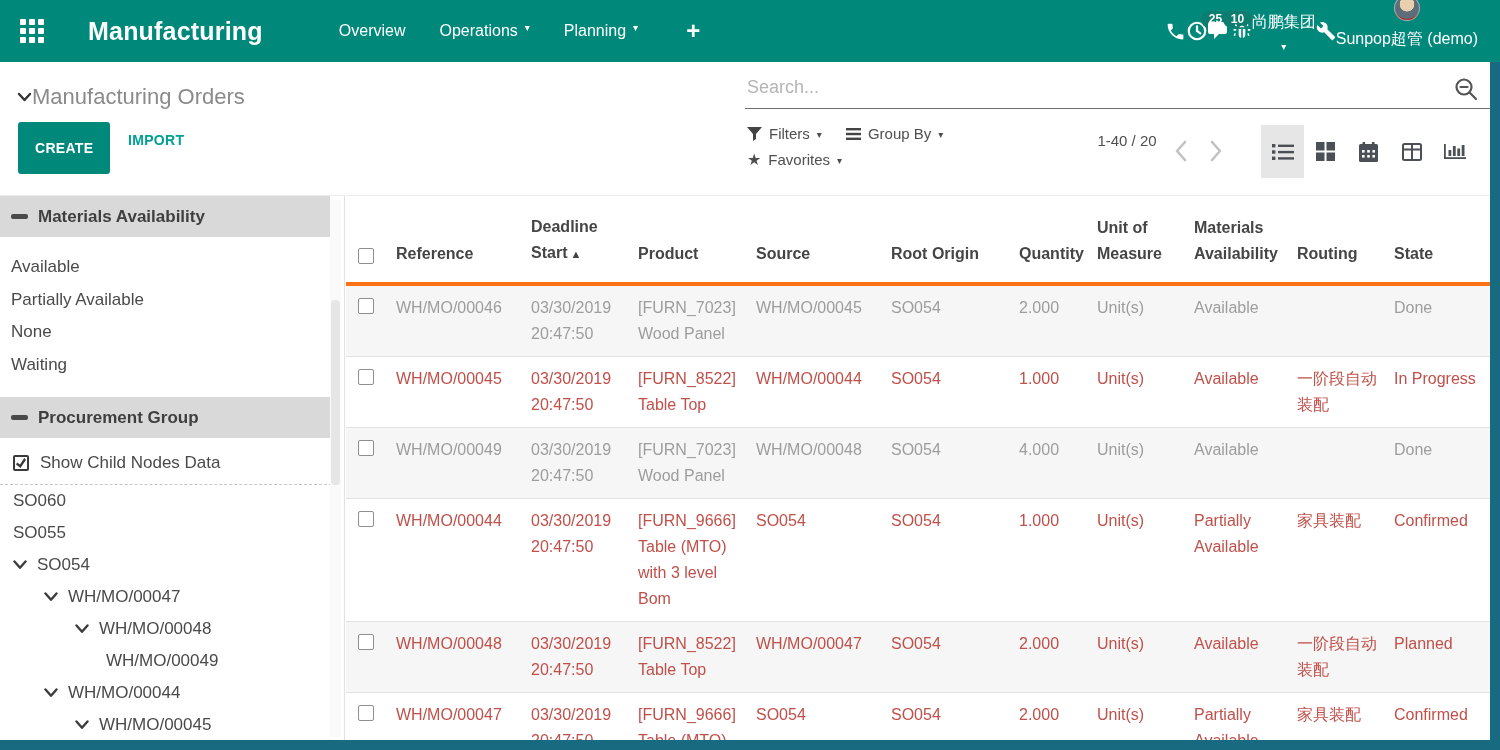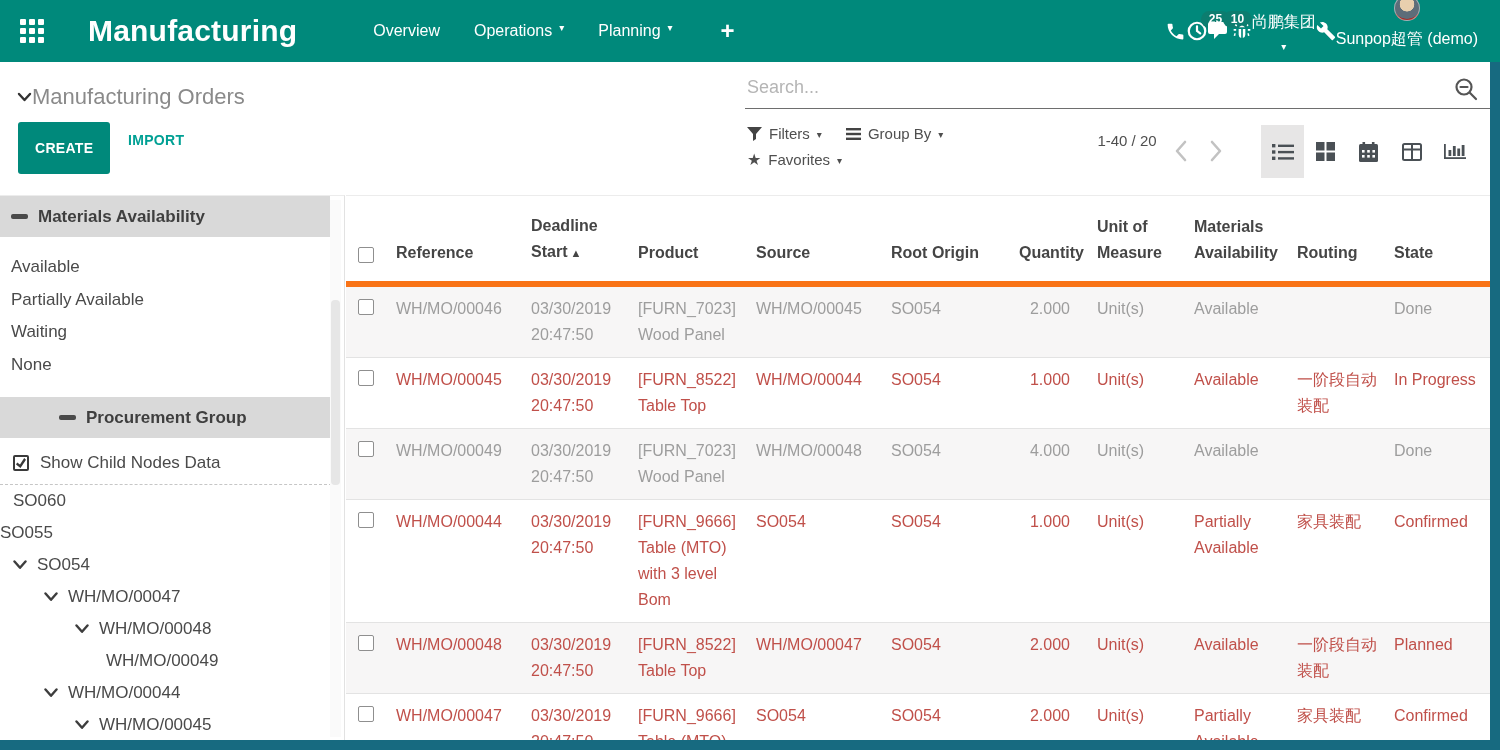--- a/index.html
+++ b/index.html
@@ -3,21 +3,21 @@
 <meta charset="utf-8">
 <style>
   html,body{margin:0;padding:0;width:1500px;height:750px;overflow:hidden;
     font-family:"Liberation Sans",sans-serif;background:#fff;position:relative;}
   *{box-sizing:border-box;}
 
   
   .nav{position:absolute;top:0;left:0;width:1500px;height:62px;background:#00897b;
     display:flex;align-items:center;color:#fff;z-index:30;}
   .apps-btn{margin-left:20px;display:flex;align-items:center;cursor:pointer;}
-  .app-title{margin-left:44px;font-size:30px;font-weight:bold;letter-spacing:.2px;}
+  .app-title{margin-left:44px;font-size:25px;font-weight:bold;letter-spacing:.2px;}
   .nav-menu{display:flex;align-items:center;margin-left:76px;gap:34px;font-size:16px;}
   .nav-menu .mi{display:flex;gap:7px;cursor:pointer;white-space:nowrap;}
   .caret{font-size:10px;line-height:1;position:relative;top:1px;}
   .plus-btn{margin-left:48px;font-size:24px;font-weight:bold;cursor:pointer;line-height:1;}
   .nav-right{margin-left:auto;display:flex;align-items:center;margin-right:22px;font-size:16px;justify-content:flex-end;}
   .iconwrap{position:relative;display:flex;align-items:center;cursor:pointer;}
   .badge{position:absolute;top:-9px;left:15px;background:#0c7d6f;color:#fff;font-size:12px;
     font-weight:bold;padding:2px 8px 3px;border-radius:11px;line-height:1;}
   .nav-item{display:flex;align-items:center;gap:8px;cursor:pointer;white-space:nowrap;flex-direction:column;}
   .avatar{width:26px;height:26px;border-radius:50%;border:1px solid rgba(255,255,255,.45);
@@ -54,45 +54,45 @@
   .vs-btn.active{background:#e7e6e6;}
 
   
   .sidebar{position:absolute;top:195px;left:0;width:345px;height:545px;border-top:1px solid #ececec;
     border-right:1px solid #e2e2e2;overflow:hidden;background:#fff;}
   .sb-head{width:330px;height:41px;background:#d9d9d9;display:flex;align-items:center;
     font-size:17px;font-weight:bold;color:#3f3f3f;}
   .sb-head .minus{width:17px;height:5px;background:#4a4a4a;border-radius:2px;margin:0 10px 0 11px;flex:none;}
   .sb-list{list-style:none;margin:14px 0 0;padding:0 0 0 11px;}
   .sb-list li{font-size:17px;color:#4a4a4a;line-height:32.5px;cursor:pointer;}
-  .head2{margin-top:16px;padding-left:48px;}
+  .head2{margin-top:16px;}
   .cb-row{margin:15px 0 0 13px;display:flex;align-items:center;gap:11px;font-size:17px;color:#4a4a4a;}
   .sbcb{width:16px;height:16px;border:2px solid #3a3a3a;border-radius:2px;position:relative;
     background:#fff;cursor:pointer;flex:none;}
   .sbcb:after{content:"";position:absolute;left:1px;top:1px;width:10px;height:10px;background:#3a3a3a;
     clip-path:polygon(12% 46%,0 66%,45% 100%,100% 18%,82% 0,40% 64%);}
   .dashed-sep{width:332px;border-bottom:1px dashed #c6c6c6;margin-top:11px;}
   .tree{margin-top:0;}
   .tree-item{font-size:17px;color:#4a4a4a;line-height:32px;display:flex;align-items:center;cursor:pointer;}
   .tchev{display:inline-flex;margin-right:10px;flex:none;}
   .sb-scroll{position:absolute;top:4px;right:3px;width:11px;height:537px;background:#fafafa;}
   .sb-thumb{position:absolute;top:100px;left:1px;width:9px;height:185px;background:#e6e6e6;border-radius:4px;}
 
   
   .table-wrap{position:absolute;top:195px;left:346px;width:1144px;height:545px;overflow:hidden;
     border-top:1px solid #ececec;background:#fff;}
   table{width:1144px;border-collapse:collapse;table-layout:fixed;}
   th{vertical-align:bottom;text-align:left;font-size:16px;font-weight:bold;color:#454545;
-    padding:6px 8px 15px;height:88px;line-height:26px;border-bottom:6px solid #f97316;cursor:pointer;}
+    padding:6px 8px 15px;height:88px;line-height:26px;border-bottom:4px solid #f97316;cursor:pointer;}
   td{vertical-align:top;text-align:left;font-size:16px;line-height:26px;padding:9px 8px;
     border-bottom:1px solid #e3e3e3;overflow:hidden;}
   tr.striped{background:#f7f6f6;}
   tr.muted td{color:#9d9d9d;}
   tr.danger td{color:#c0504a;}
-  .qty{text-align:center;}
+  .qty{text-align:left;}
   .cbcol{padding-left:12px;}
   .cb{width:16px;height:16px;border:1px solid #8f8f8f;border-radius:2px;background:#fff;cursor:pointer;}
   th .cb{margin-bottom:3px;}
   td .cb{margin-top:3px;}
   .sort{font-size:11px;color:#454545;}
 
   
   .vscroll{position:absolute;top:62px;right:0;width:10px;height:688px;background:#176a80;z-index:40;}
   .hscroll{position:absolute;left:0;bottom:0;width:1500px;height:10px;background:#176a80;z-index:41;}
 </style>
@@ -287,38 +287,38 @@
 </div>
 
 <aside class="sidebar">
   <div class="sb-head">
     <span class="minus"></span>
     <span>Materials Availability</span>
   </div>
   <ul class="sb-list">
       <li>Available</li>
       <li>Partially Available</li>
+      <li>None</li>
       <li>Waiting</li>
-      <li>None</li>
     </ul>
 
   <div class="sb-head head2">
     <span class="minus"></span>
     <span>Procurement Group</span>
   </div>
   <div class="cb-row">
     <span class="sbcb"></span>
     <span>Show Child Nodes Data</span>
   </div>
   <div class="dashed-sep"></div>
   <div class="tree">
       <div class="tree-item" style="padding-left: 13px;">
         <span>SO060</span>
       </div>
-      <div class="tree-item" style="">
+      <div class="tree-item" style="padding-left: 13px;">
         <span>SO055</span>
       </div>
       <div class="tree-item" style="padding-left: 13px;">
         <span class="tchev">
           <svg width="14" height="10" viewBox="0 0 14 10">
             <path d="M1.5 1.5 7 7.8l5.5-6.3" fill="none" stroke="#3d3d3d" stroke-width="2.4" stroke-linecap="round" stroke-linejoin="round"></path>
           </svg>
         </span>
         <span>SO054</span>
       </div>

